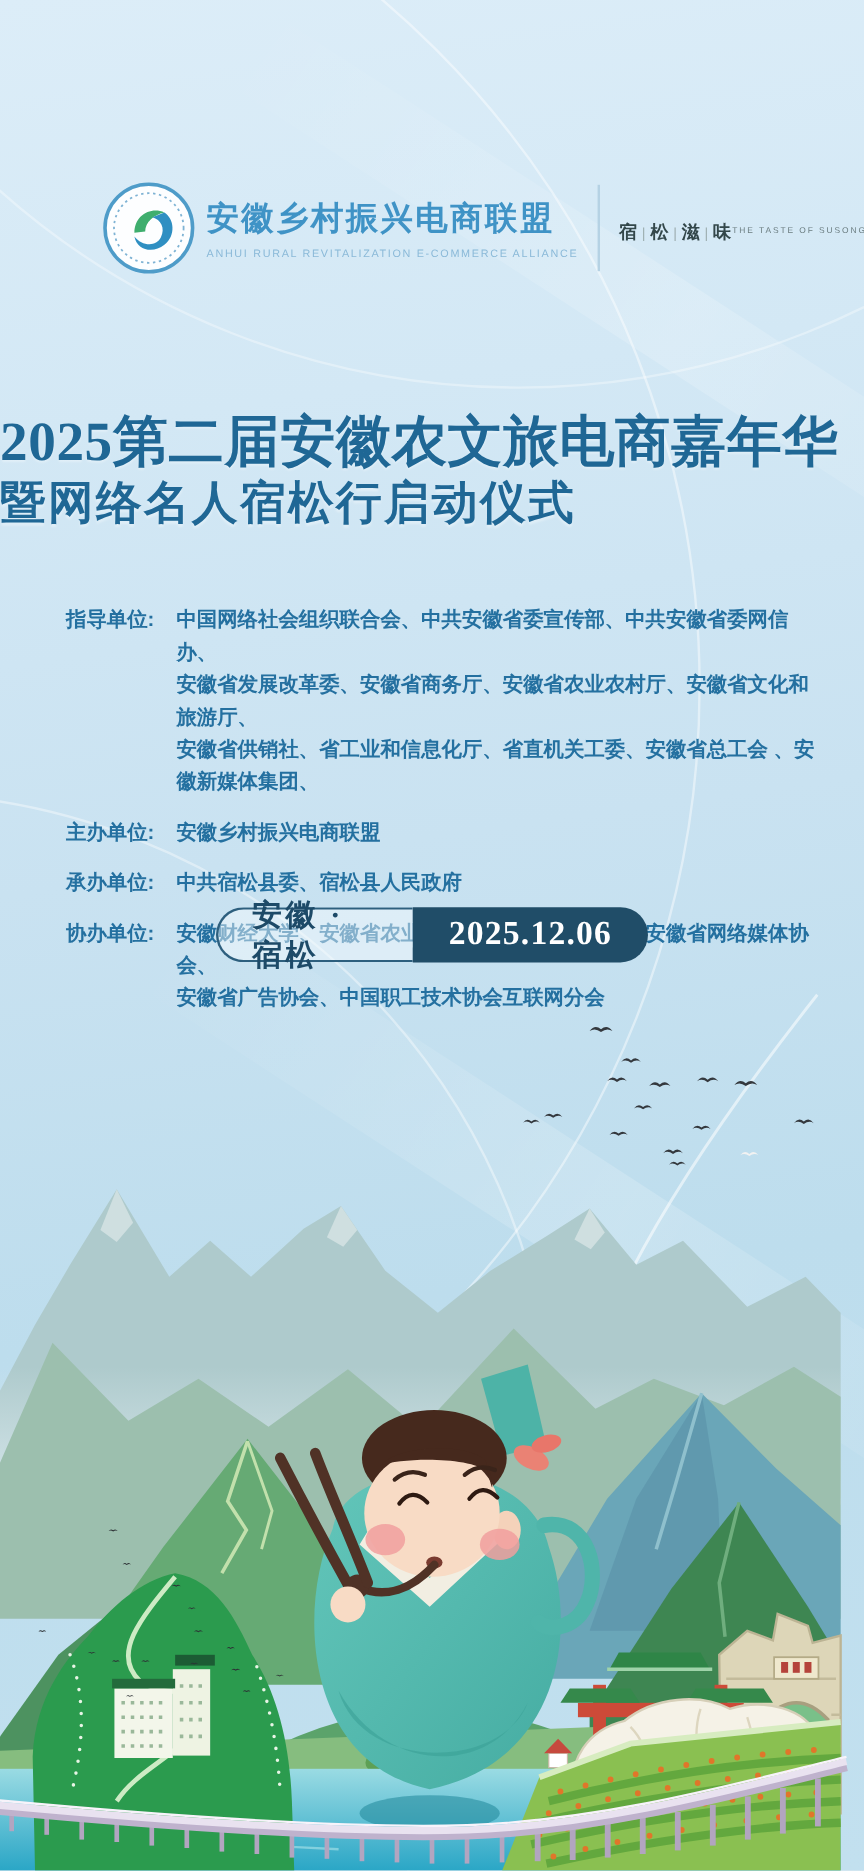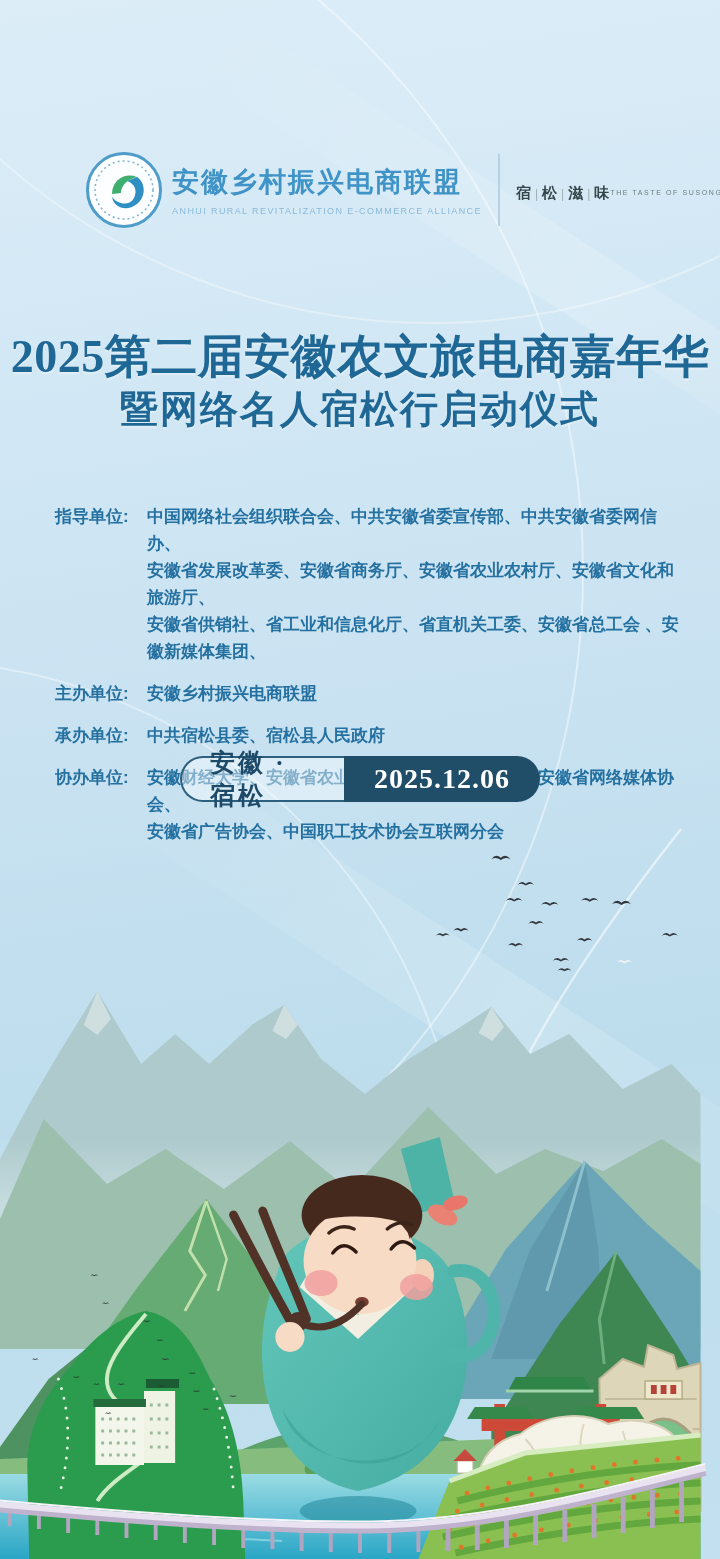--- a/index.html
+++ b/index.html
@@ -25,21 +25,21 @@
   .alliance-text{display:flex;flex-direction:column;}
   .alliance-cn{font-size:27px;font-weight:bold;color:#3f93c6;letter-spacing:2px;white-space:nowrap;}
   .alliance-en{font-size:9px;color:#8ab9d8;letter-spacing:1.4px;margin-top:6px;white-space:nowrap;}
   .v-divider{width:2px;height:72px;background:#b5d2e4;}
   .logo-right{display:flex;flex-direction:row;align-items:center;width:118px;}
   .susong-cn{font-size:15px;font-weight:bold;color:#33474a;letter-spacing:1px;margin-top:7px;white-space:nowrap;}
   .susong-cn .sep{color:#9fb0b2;font-weight:normal;padding:0 3px;font-size:12px;}
   .susong-en{font-size:7px;color:#6b7d80;letter-spacing:1.6px;margin-top:4px;white-space:nowrap;}
 
   
-  .title{position:absolute;top:332px;left:0;right:0;text-align:center;
+  .title{position:absolute;top:343px;left:0;right:0;text-align:left;
     font-family:"Liberation Serif","DejaVu Serif",serif;font-weight:bold;color:#1f6795;
     text-shadow:0 2px 2px rgba(255,255,255,.35);}
   .title-l1{font-size:46px;letter-spacing:0.5px;line-height:1.1;}
   .title-l2{font-size:38px;letter-spacing:2px;line-height:1.1;margin-top:6px;}
 
   
   .info{position:absolute;left:55px;top:503px;width:630px;color:#2470a0;font-weight:bold;}
   .info-row{display:flex;margin-bottom:15px;}
   .info-label{white-space:nowrap;width:92px;flex:0 0 92px;font-size:17px;line-height:27px;}
   .info-lines{font-size:17px;line-height:27px;}

